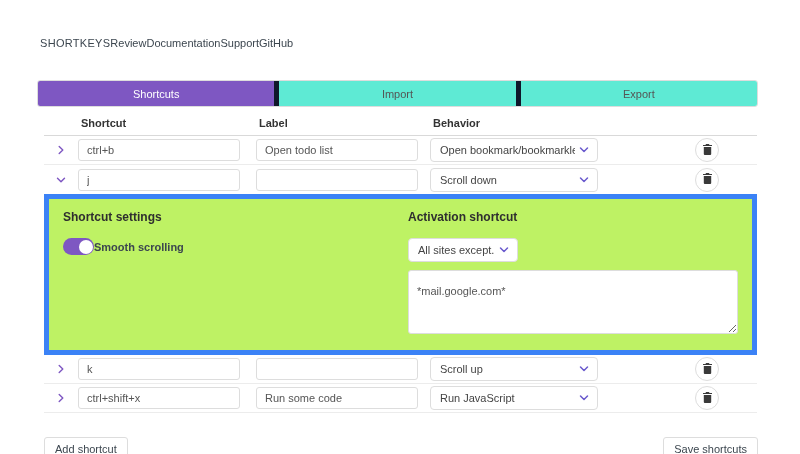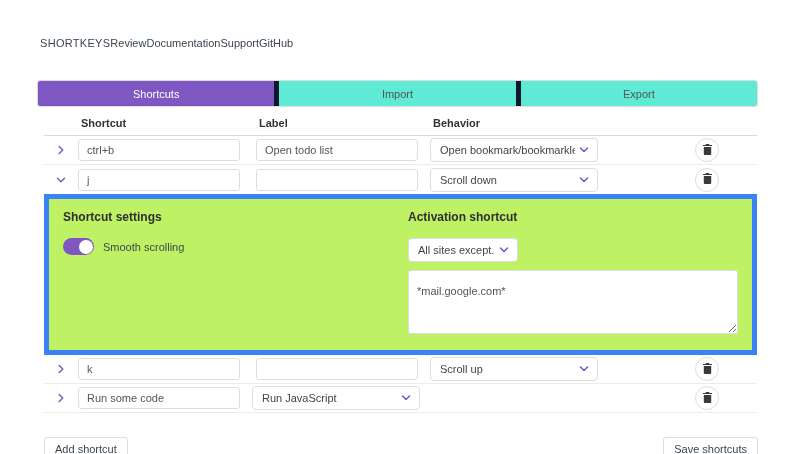--- a/index.html
+++ b/index.html
@@ -64,21 +64,21 @@
   .exp-icon { display:flex; cursor:pointer; }
 
   
   .panel {
     border:5px solid #3b82f6; background:#bef264;
     height:161px; padding:11px 14px; display:flex;
   }
   .panel-col-left { width:346px; }
   .panel-col-right { flex:1; }
   .panel h3 { margin:0 0 14px 0; font-size:12px; color:#2f2f2f; font-weight:700; }
-  .toggle-row { display:flex; align-items:center; gap:9px; margin-bottom:10px; }
+  .toggle-row { display:flex; align-items:center; margin-bottom:10px;font-weight:bold; }
   .toggle {
     position:relative; width:31px; height:17px; border-radius:9px;
     background:#7e57c2; cursor:pointer; flex:none;
   }
   .toggle::after {
     content:""; position:absolute; top:1.5px; right:1.5px; width:14px; height:14px;
     border-radius:50%; background:#fff;
   }
   .toggle-label { font-size:11px; color:#3c464f; }
   .sites-sel { width:110px; margin-top:2px; }
@@ -233,20 +233,21 @@
   </div>
 
   <div class="row">
     <div class="c-exp">
         <span class="exp-icon">
       <svg width="10" height="10" viewBox="0 0 10 10">
             <path d="M3.2 1.5 L6.8 5 L3.2 8.5" stroke="#7e57c2" stroke-width="1.4" fill="none" stroke-linecap="round" stroke-linejoin="round"></path>
           </svg>
     </span>
       </div>
+    <div class="c1"><input class="txt-input" value="ctrl+shift+x" style=""></div>
     <div class="c2"><input class="txt-input" value="Run some code" style=""></div>
     <div class="c3">
         <div class="sel">
       <span class="sel-text">Run JavaScript</span>
       <span class="caret">
             <svg width="10" height="7" viewBox="0 0 10 7">
               <path d="M1.5 1.5 L5 5 L8.5 1.5" stroke="#6a5acd" stroke-width="1.5" fill="none" stroke-linecap="round" stroke-linejoin="round"></path>
             </svg>
           </span>
     </div>

